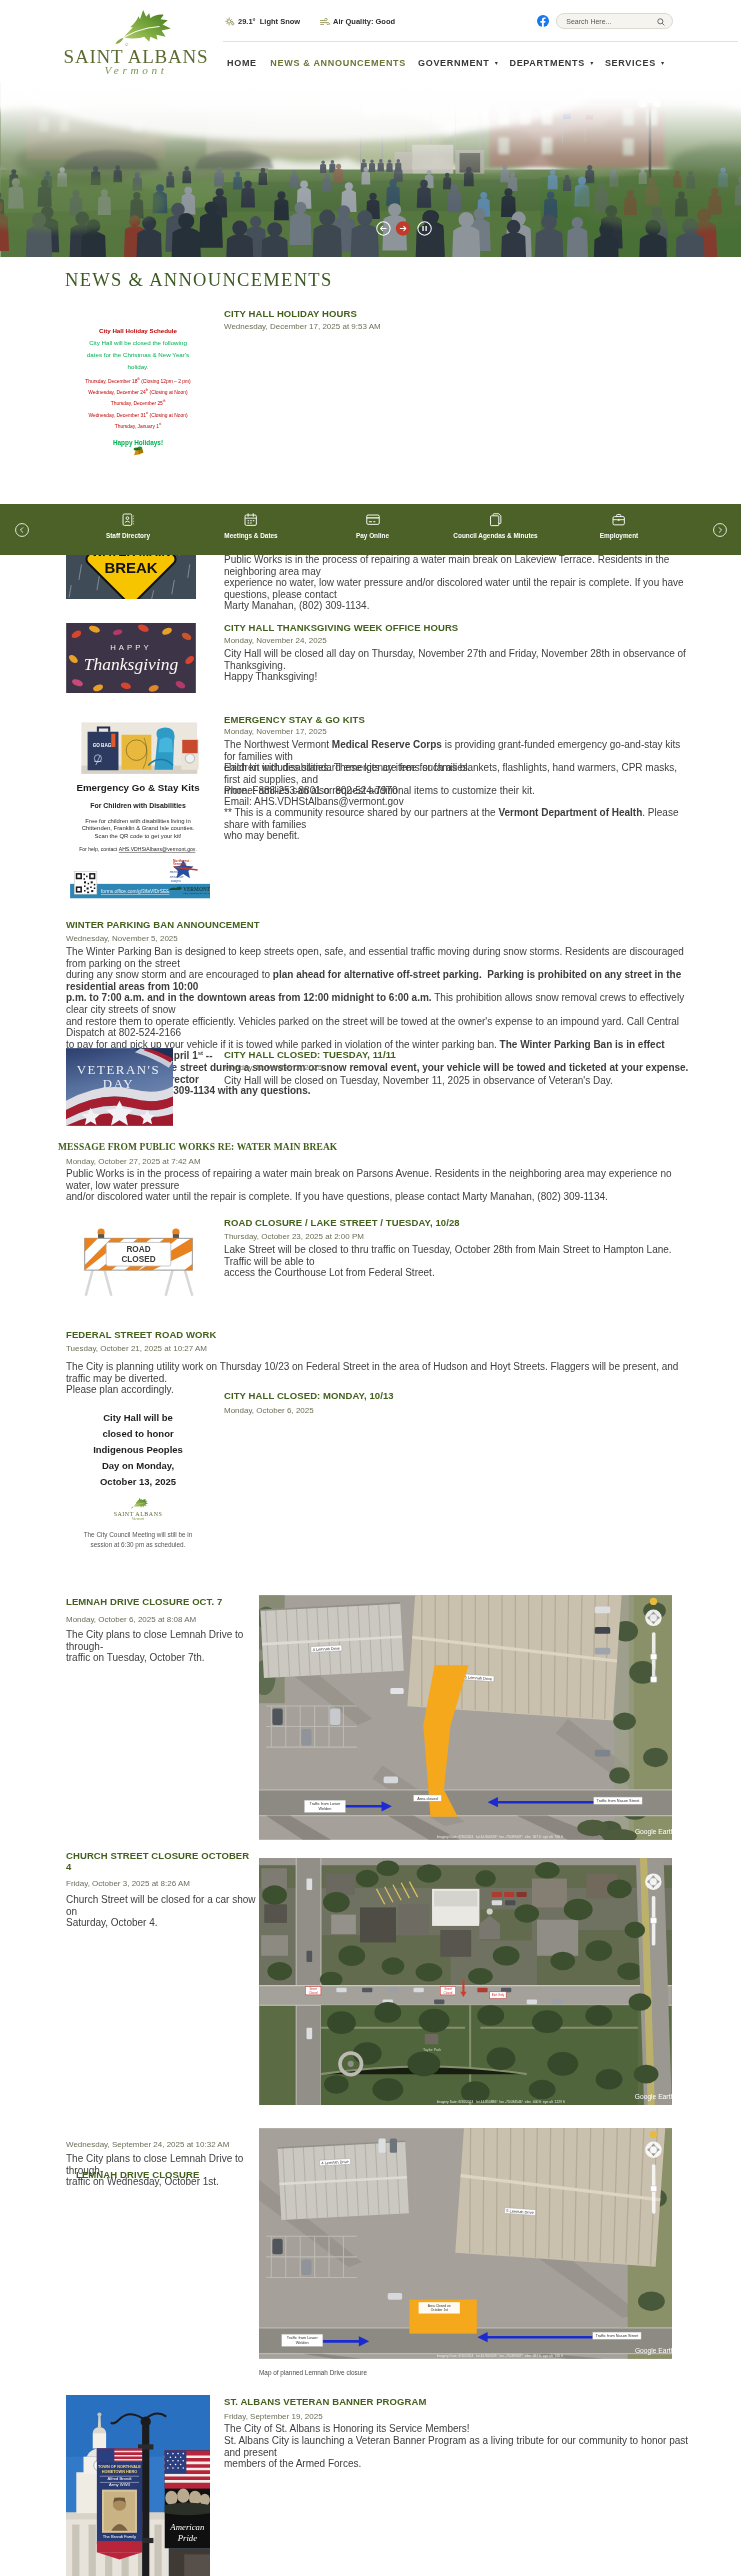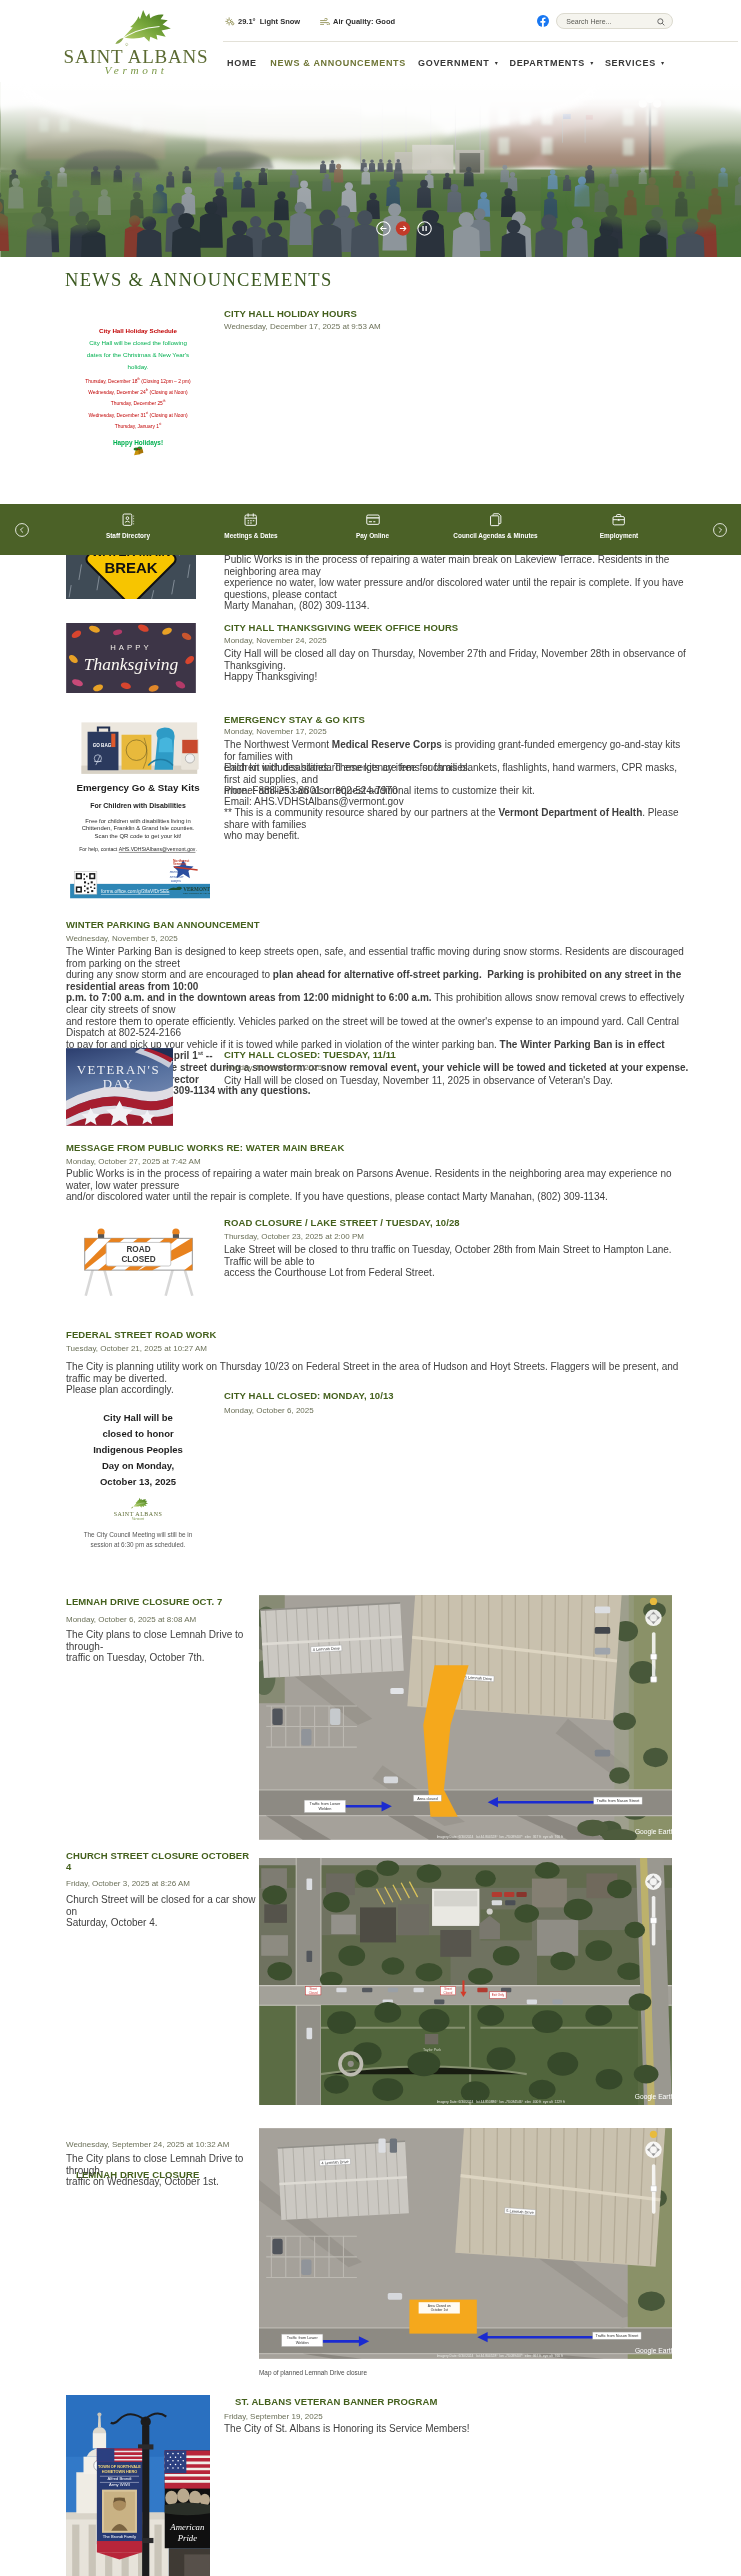--- a/index.html
+++ b/index.html
@@ -508,21 +508,21 @@
       <path d="M104 102 l8 16 18 1.8 -13.5 12.5 4 18 -16.5 -10 -16.5 10 4 -18 -13.5 -12.5 18 -1.8 z"></path>
       <path d="M48 116 l5.5 11 12.5 1.3 -9.5 8.8 2.8 12.5 -11.3 -6.8 -11.3 6.8 2.8 -12.5 -9.5 -8.8 12.5 -1.3 z"></path>
       <path d="M158 120 l4.5 9 10.5 1 -8 7.5 2.4 10.5 -9.4 -5.6 -9.4 5.6 2.4 -10.5 -8 -7.5 10.5 -1 z"></path>
     </g>
   </svg>
 
   <div class="abs title" style="left:224px;top:1049px;">CITY HALL CLOSED: TUESDAY, 11/11</div>
   <div class="abs date" style="left:224px;top:1063px;">Monday, November 3, 2025</div>
   <div class="abs body" style="left:224px;top:1075px;width:466px;">City Hall will be closed on Tuesday, November 11, 2025 in observance of Veteran's Day.</div>
 
-  <div class="abs title" style="left:66px;top:1142px;">MESSAGE FROM PUBLIC WORKS RE: WATER MAIN BREAK</div>
+  <div class="abs title" style="left:58px;top:1142px;font-family:Liberation Serif, serif;">MESSAGE FROM PUBLIC WORKS RE: WATER MAIN BREAK</div>
   <div class="abs date" style="left:66px;top:1157px;">Monday, October 27, 2025 at 7:42 AM</div>
   <div class="abs body" style="left:66px;top:1168px;width:626px;">Public Works is in the process of repairing a water main break on Parsons Avenue. Residents in the neighboring area may experience no water, low water pressure<br>and/or discolored water until the repair is complete. If you have questions, please contact Marty Manahan, (802) 309-1134.</div>
 
   <svg class="abs" style="left:66px;top:1224px;" width="144" height="82" viewBox="0 0 280 160">
     <rect width="280" height="160" fill="#fff"></rect>
     <g stroke="#d8d8d8" stroke-width="5" fill="#eee">
       <path d="M60 58 L38 140"></path>
         <path d="M222 58 L246 140"></path>
       <path d="M66 58 L88 140"></path>
         <path d="M216 58 L194 140"></path>
@@ -1111,18 +1111,19 @@
           <ellipse cx="270" cy="204" rx="10" ry="12"></ellipse>
       </g>
       <path d="M192 214 q44 -10 88 0 v16 q-44 8 -88 0 z" fill="#2a2f28"></path>
       <text x="236" y="262" font-size="17" font-style="italic" fill="#fff" text-anchor="middle" font-family="Liberation Serif,serif">American</text>
       <text x="236" y="284" font-size="17" font-style="italic" fill="#fff" text-anchor="middle" font-family="Liberation Serif,serif">Pride</text>
     </g>
     <rect x="200" y="298" width="80" height="54" fill="#3f3a34"></rect>
     <rect x="230" y="310" width="50" height="42" fill="#57504a"></rect>
   </svg>
 
-  <div class="abs title" style="left:224px;top:2396px;margin-left:11px;">ST. ALBANS VETERAN BANNER PROGRAM</div>
+  <div class="abs title" style="left:224px;top:2396px;">ST. ALBANS VETERAN BANNER PROGRAM</div>
   <div class="abs date" style="left:224px;top:2412px;">Friday, September 19, 2025</div>
   <div class="abs body" style="left:224px;top:2423px;width:466px;">The City of St. Albans is Honoring its Service Members!</div>
+  <div class="abs body" style="left:224px;top:2435px;width:466px;">St. Albans City is launching a Veteran Banner Program as a living tribute for our community to honor past and present<br>members of the Armed Forces.</div>
 
 </div>
 
 
 </body></html>

